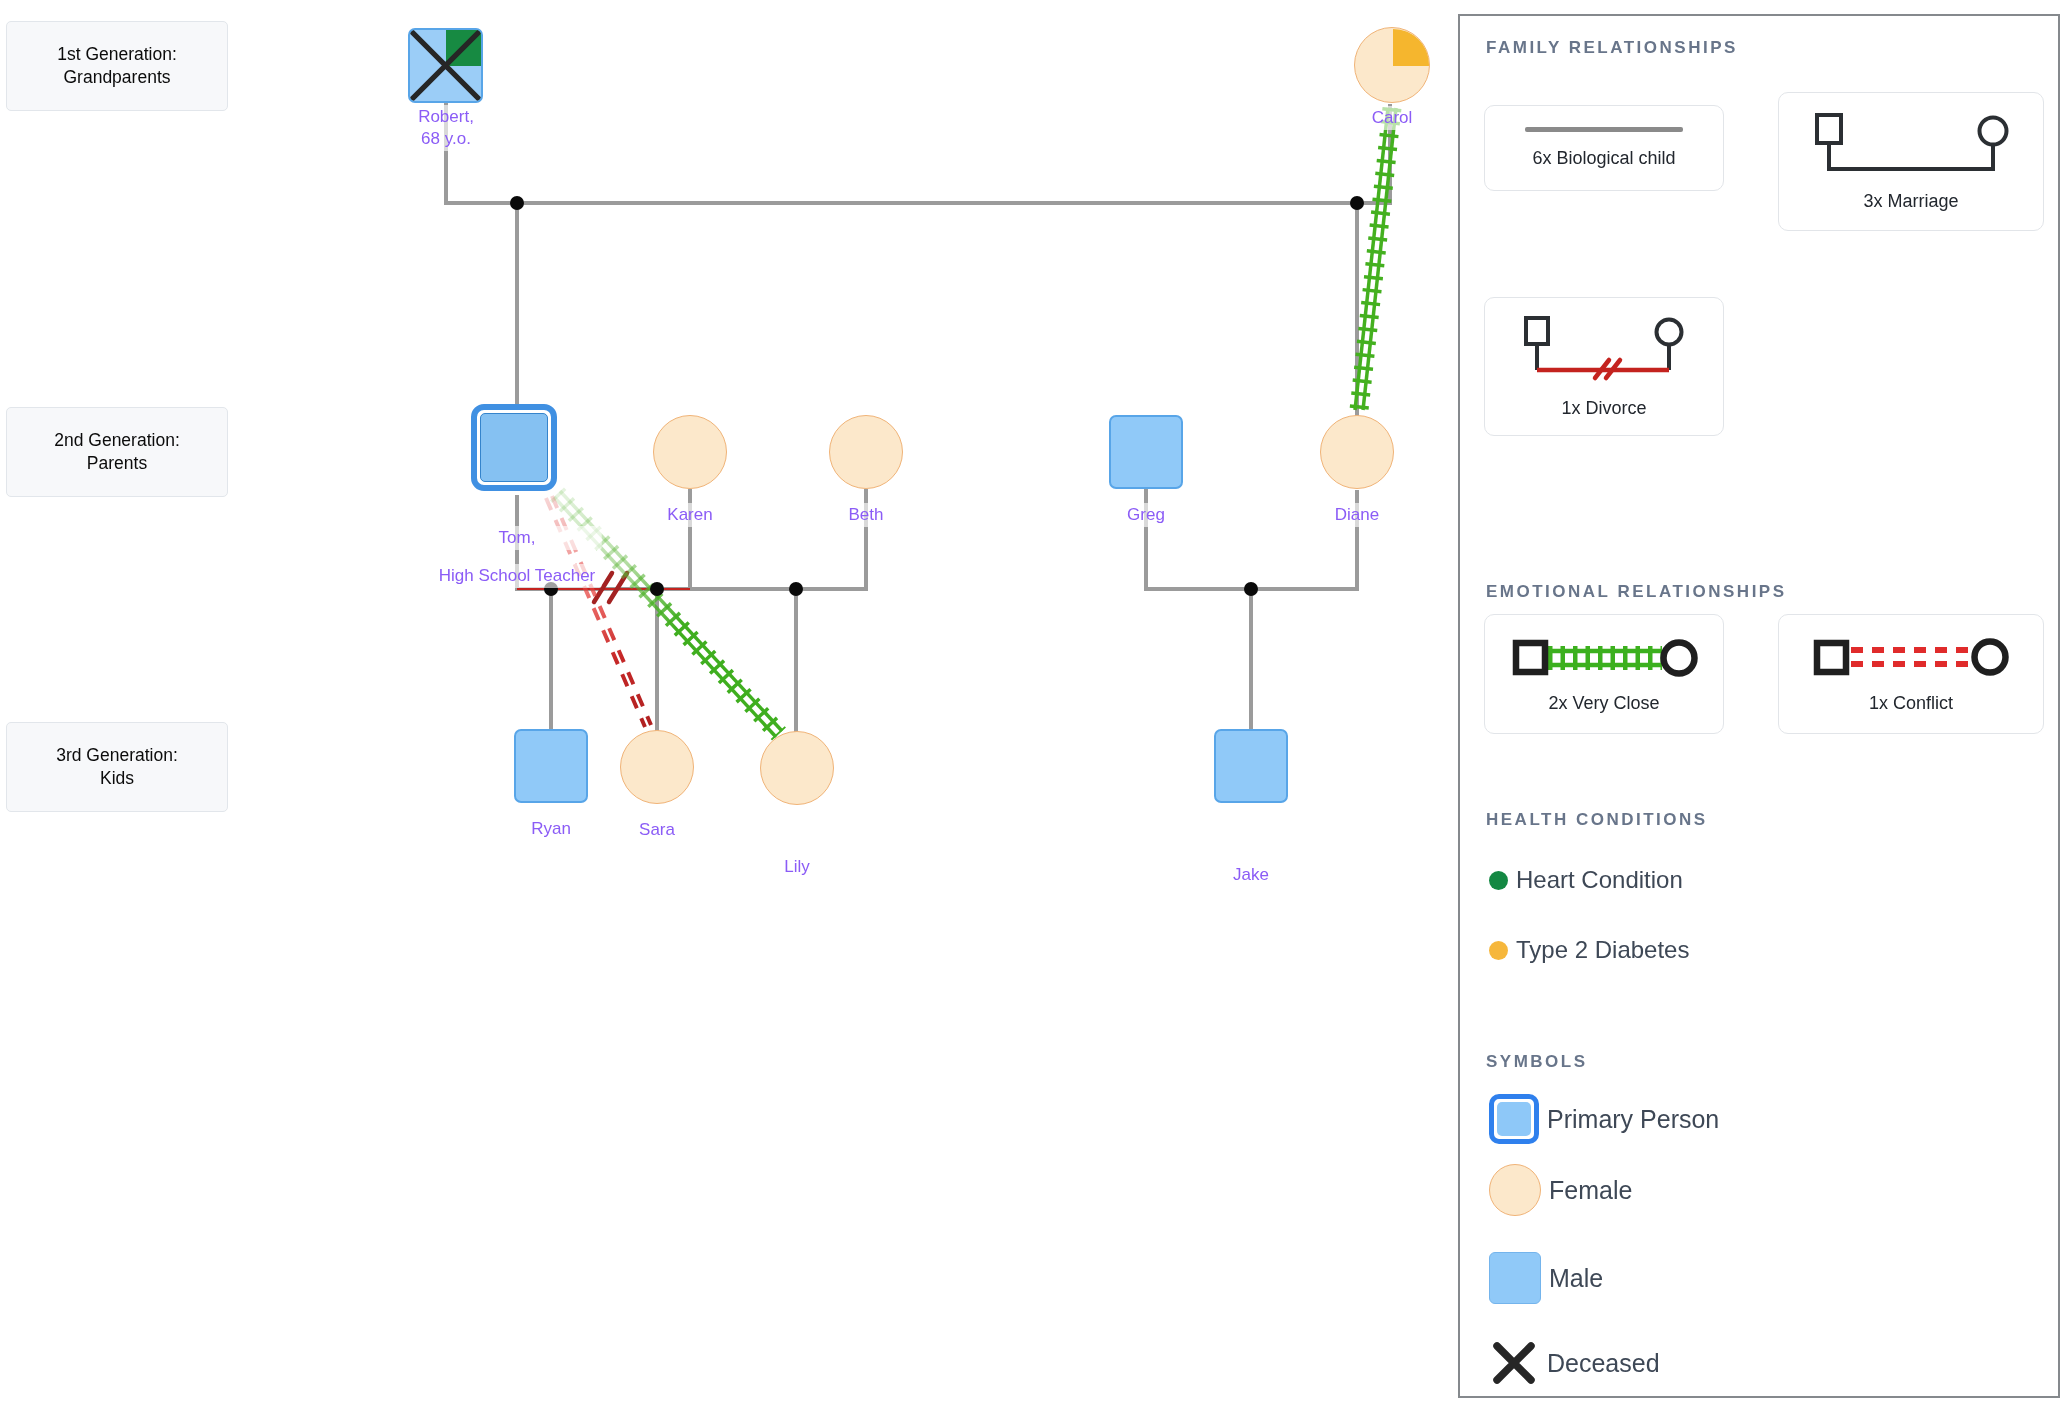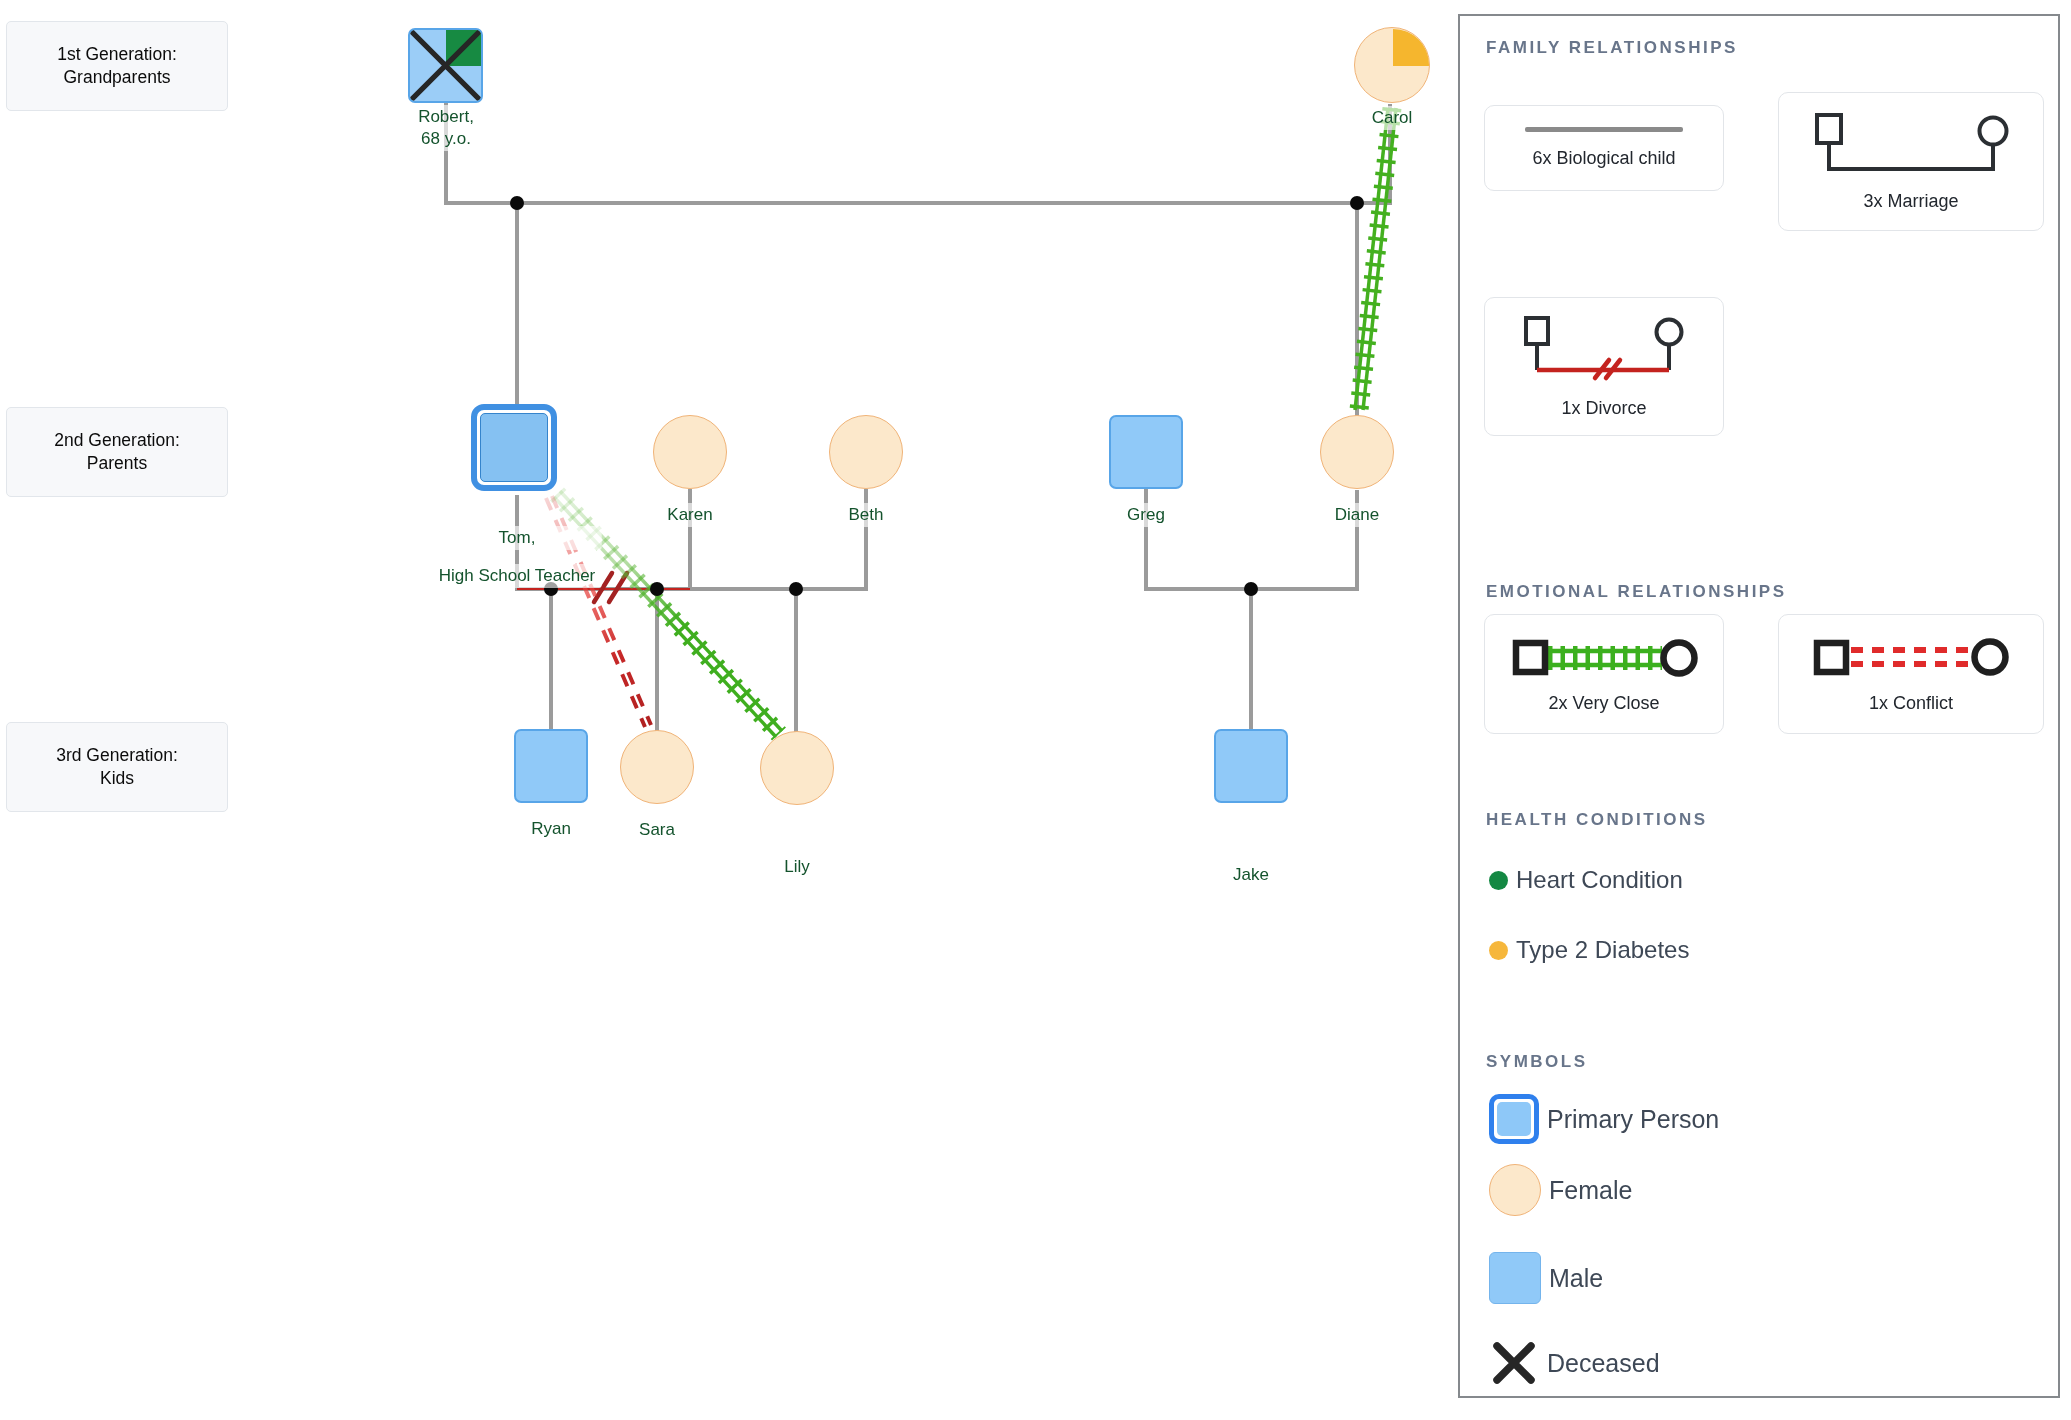--- a/index.html
+++ b/index.html
@@ -16,21 +16,21 @@
   .female{position:absolute;width:74px;height:74px;background:#fce8cb;border:1.5px solid #f0b377;
     border-radius:50%;box-sizing:border-box;z-index:2;overflow:hidden;}
   .primary-outer{position:absolute;width:74px;height:75px;border:6px solid #4090e2;border-radius:13px;
     background:#fff;padding:3px;z-index:2;}
   .primary-inner{width:100%;height:100%;background:#85c1f2;border:1.5px solid #3584cc;
     border-radius:5px;box-sizing:border-box;}
   .deceased-x{position:absolute;inset:0;width:100%;height:100%;}
 
   
   .nlabel{position:absolute;transform:translateX(-50%);text-align:center;font-size:17px;
-    color:#14532d;line-height:1.3;white-space:nowrap;z-index:3;background:rgba(255,255,255,0.62);
+    color:#8b5cf6;line-height:1.3;white-space:nowrap;z-index:3;background:rgba(255,255,255,0.62);
     padding:1px 6px;border-radius:3px;}
   .nlabel .l2gap{display:block;margin-top:14px;}
 
   
   #legend{position:absolute;left:1458px;top:14px;width:602px;height:1384px;background:#fff;
     border:2px solid #85898d;box-sizing:border-box;}
   .lhead{position:absolute;left:26px;font-size:17px;font-weight:bold;letter-spacing:2.5px;color:#68758a;}
   .lcard{position:absolute;border:1.5px solid #e2e5e9;border-radius:10px;display:flex;
     flex-direction:column;align-items:center;justify-content:center;gap:14px;background:#fff;}
   .lcard .clabel{font-size:18px;font-weight:normal;color:#22272e;}

